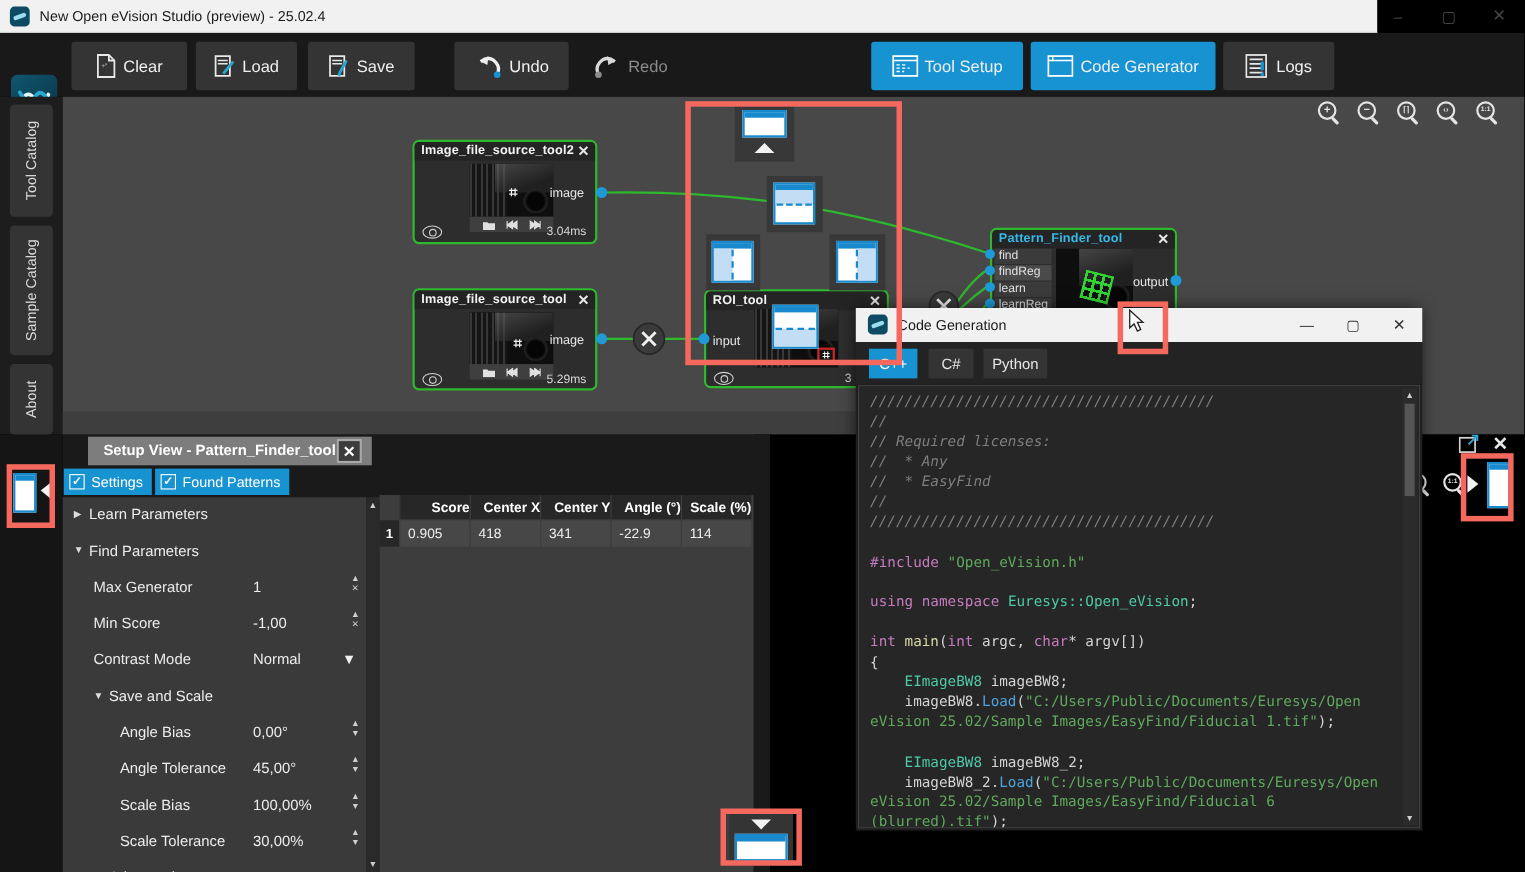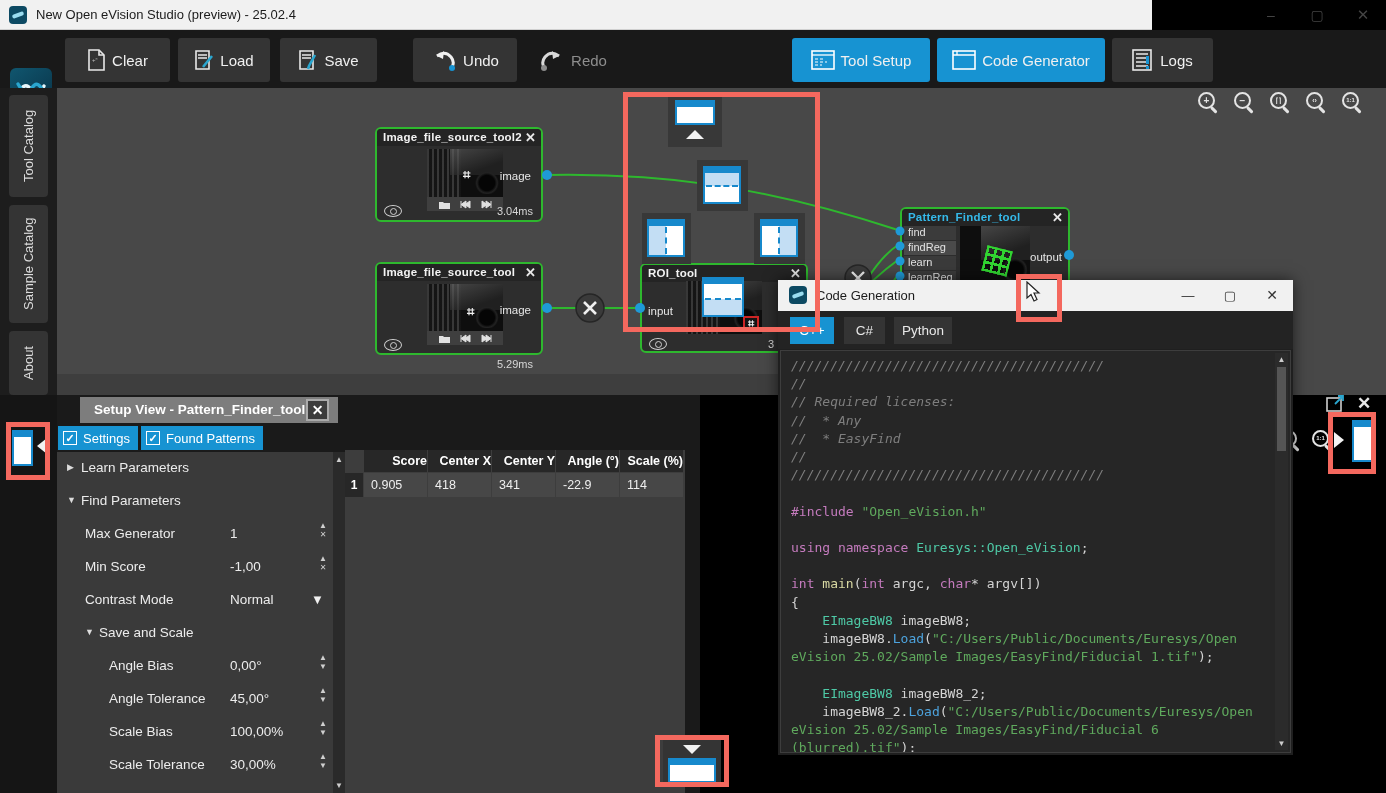--- a/index.html
+++ b/index.html
@@ -2,21 +2,21 @@
 <html><head>
 <meta charset="utf-8">
 <style>
   * { margin:0; padding:0; box-sizing:border-box; }
   html,body { width:1386px; height:793px; background:#000; overflow:hidden;
     font-family:"Liberation Sans", sans-serif; }
   #stage { position:relative; width:1386px; height:793px; background:#000; overflow:hidden; }
   .abs { position:absolute; }
 
   
-  #titlebar { left:0; top:0; width:1152px; height:30px; background:#f1f1f1; border-bottom:1px solid #d0d0d0; }
+  #titlebar { left:0; top:0; width:1252px; height:30px; background:#f1f1f1; border-bottom:1px solid #d0d0d0; }
   #titlebar .appicon { left:9px; top:6px; width:18px; height:18px; border-radius:4px;
      background:linear-gradient(135deg,#0d4f6b,#0a3putrefy52); background:#0d4a63; }
   #titlebar .ttl { left:36px; top:7px; font-size:13px; color:#1b1b1b; }
   .wbtn { top:0; width:46px; height:30px; color:#444; font-size:14px; text-align:center; line-height:30px; }
 
   
   #toolbar { left:0; top:30px; width:1386px; height:58px; background:#191919; }
   .tbtn { top:8px; height:44px; background:#343434; border-radius:3px; color:#f0f0f0;
      font-size:15px; display:flex; align-items:center; justify-content:center; gap:6px; }
   .tbtn.blue { background:#1793d2; }
@@ -363,21 +363,21 @@
           </svg>
         </span>
       <span>
           <svg width="11" height="9">
             <path d="M10 1 v7 M1 1 L6 4.5 L1 8 z M5 1 L10 4.5 L5 8 z" stroke="#e0e0e0" fill="#e0e0e0" stroke-width="1"></path>
           </svg>
         </span>
     </div>
     <div class="portlabel" style="right:10px;top:40px;">image</div>
     <div class="eye" style="left:7px;top:75px;"></div>
-    <div class="ntime" style="right:8px;top:75px;margin-top:19px;">5.29ms</div>
+    <div class="ntime" style="right:8px;top:75px;">5.29ms</div>
   </div>
 
   <div class="node" style="left:640px;top:263px;width:168px;height:90px;">
     <div class="ntitle">ROI_tool</div>
     <div class="nclose">✕</div>
     <div class="thumb" style="left:44px;top:16px;width:76px;height:53px;">
       <div class="tex1"></div>
         <div class="tex2"></div>
         <div class="tex3"></div>
       <div class="roigrid" style="right:3px;bottom:3px;">⌗</div>

